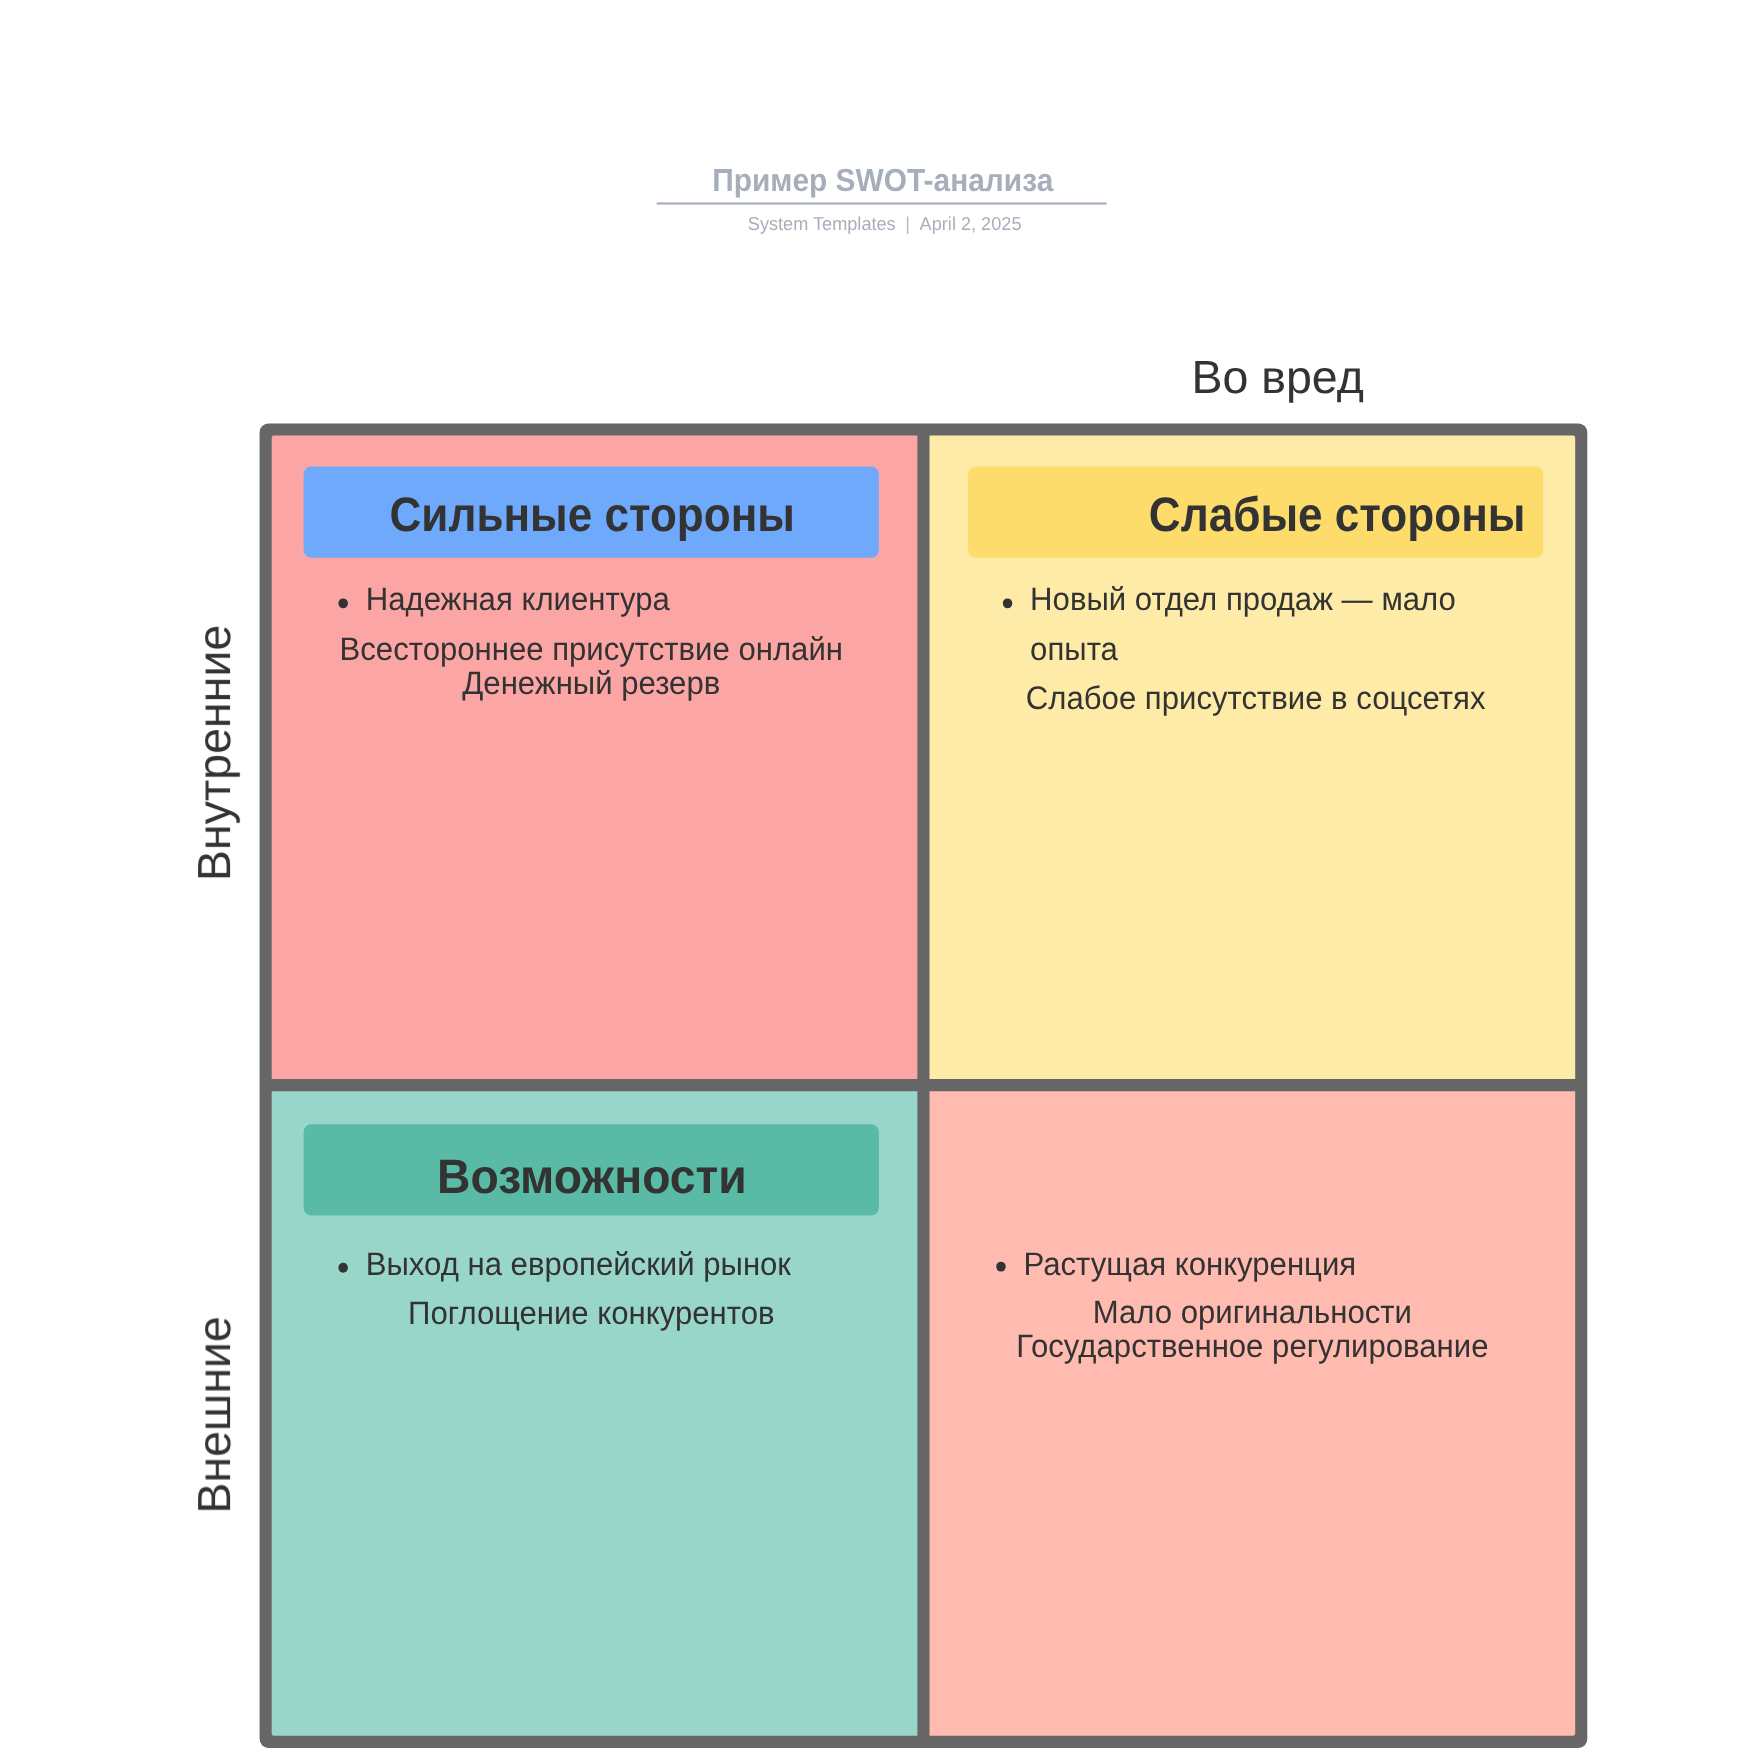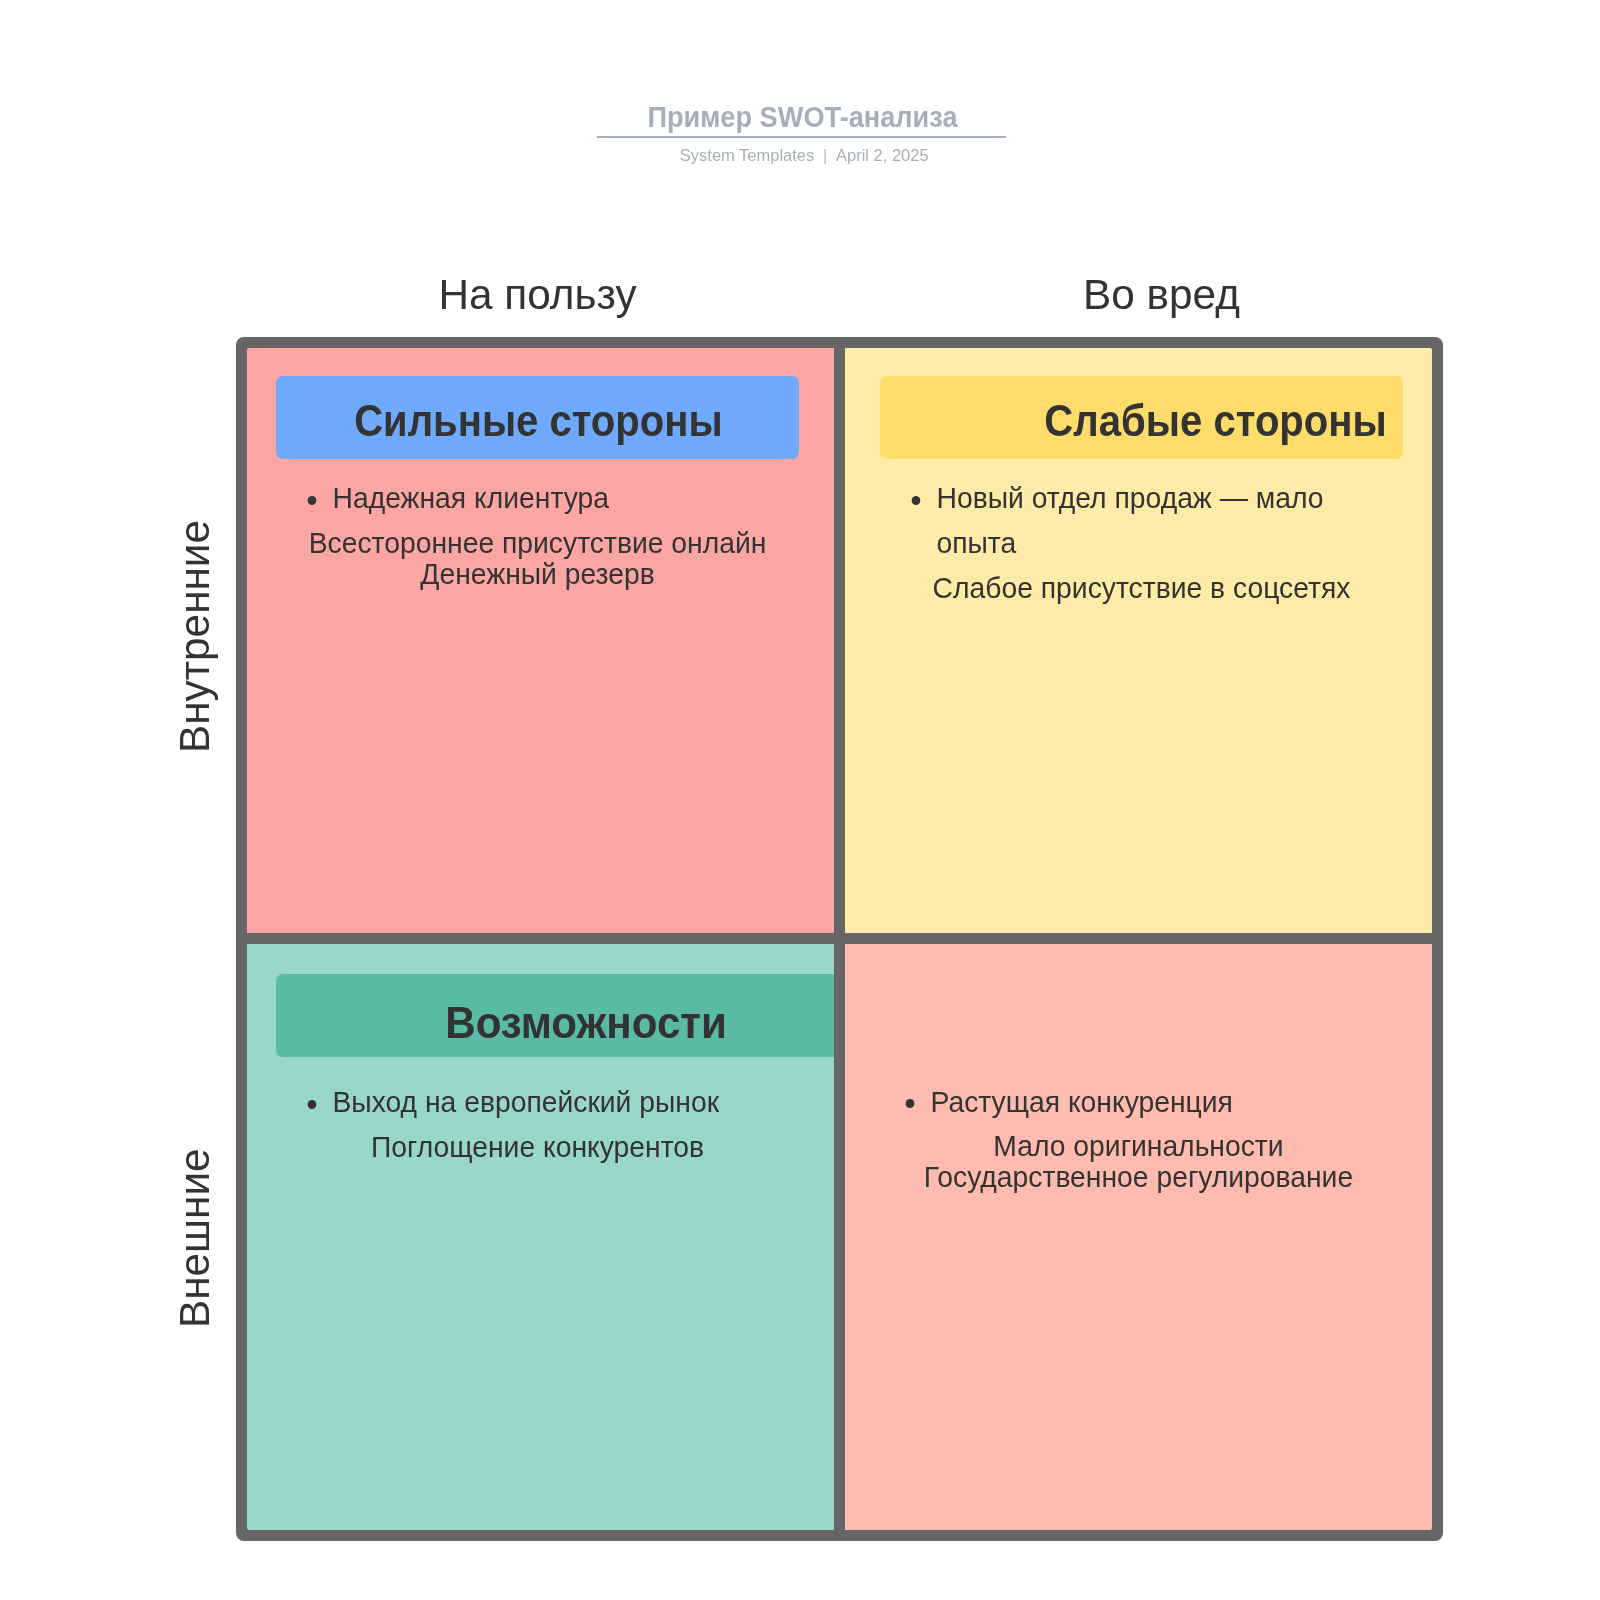--- a/index.html
+++ b/index.html
@@ -1,17 +1,17 @@
 <!DOCTYPE html>
 <html><head>
 <meta charset="utf-8">
 <style>
   html,body{margin:0;padding:0;background:#ffffff;}
   body{width:1600px;height:1600px;overflow:hidden;font-family:"Liberation Sans",sans-serif;}
-  #page{position:relative;width:1600px;height:1129px;background:#fff;}
+  #page{position:relative;width:1600px;height:1129px;background:#fff;margin-top:48px;}
 
   .ttl{position:absolute;left:2px;top:101px;width:1600px;text-align:center;
        font-size:29px;font-weight:bold;color:#a7aebb;}
   .ttl span{display:inline-block;transform:scaleX(0.937);transform-origin:50% 50%;}
   .ttl-rule{position:absolute;left:597px;top:135.6px;width:409px;height:2.5px;background:#a7aebb;}
   .sub{position:absolute;left:4px;top:146px;width:1600px;text-align:center;font-size:17px;color:#a8afbb;}
   .sub .inner{display:inline-block;transform:scaleX(0.97);transform-origin:50% 50%;}
   .sub .sep{color:#b4bbc6;padding:0 9px;}
 
   .colhdr{position:absolute;font-size:42.3px;color:#333;}
@@ -44,38 +44,37 @@
         transform:scaleX(0.959);transform-origin:0 0;}
   .qbody ul{margin:0;padding:0 0 0 58.9px;list-style:none;}
   .qbody li{margin:0;text-align:left;position:relative;}
   .qbody li::before{content:"";position:absolute;left:-26.3px;top:20.6px;
         width:9.4px;height:9.0px;border-radius:50%;background:var(--bullet,#333);}
   .qbody .free{text-align:center;line-height:31px;}
   .qbody .free.first{margin-top:6.8px;}
 
   #q1 .qhdr{left:29px;width:523px;} #q1 .qbody{left:29px;width:545.4px;}
   #q2 .qhdr{left:35px;width:523px;} #q2 .qbody{left:35px;width:545.4px;}
-  #q3 .qhdr{left:29px;width:523px;padding-left:48px;} #q3 .qbody{left:29px;width:545.4px;}
+  #q3 .qhdr{left:29px;width:523px;} #q3 .qbody{left:29px;width:545.4px;}
   #q4 .qhdr{left:29px;width:529px;} #q4 .qbody{left:29px;width:551.6px;}
   #q1 .qhdr,#q2 .qhdr{top:27.7px;}
   #q3 .qhdr,#q4 .qhdr{top:29.75px;}
   #q1 .qbody{top:127.1px;}
   #q2 .qbody{top:127.2px;}
   #q3 .qbody{top:135.0px;}
   #q4 .qbody{top:134.6px;}
 </style>
 </head>
 <body>
 
 <div id="page" style="background: rgb(255, 255, 255);">
   <div class="ttl" style="color: rgb(167, 174, 187);"><span>Пример SWOT-анализа</span></div>
   <div class="ttl-rule" style="background: rgb(167, 174, 187);"></div>
   <div class="sub" style="color: rgb(168, 175, 187);"><span class="inner"><span>System Templates</span><span class="sep">|</span><span>April 2, 2025</span></span></div>
 
-  <div class="colhdr" id="colhdr-1" style="color: rgb(51, 51, 51);">На пользу</div>
   <div class="colhdr" id="colhdr-2" style="color: rgb(51, 51, 51);">Во вред</div>
   <div class="rowhdr" id="rowhdr-1" style="color: rgb(51, 51, 51);">Внутренние</div>
   <div class="rowhdr" id="rowhdr-2" style="color: rgb(51, 51, 51);">Внешние</div>
 
   <div id="grid" style="background: rgb(102, 102, 102);">
     <div class="quad" id="q1" style="background: #fca5a5;">
       <div class="qhdr" style="background: rgb(111, 169, 252); color: rgb(51, 51, 51);">
           <span>Сильные стороны</span>
         </div>
       <div class="qbody" style="color: rgb(51, 51, 51);">

